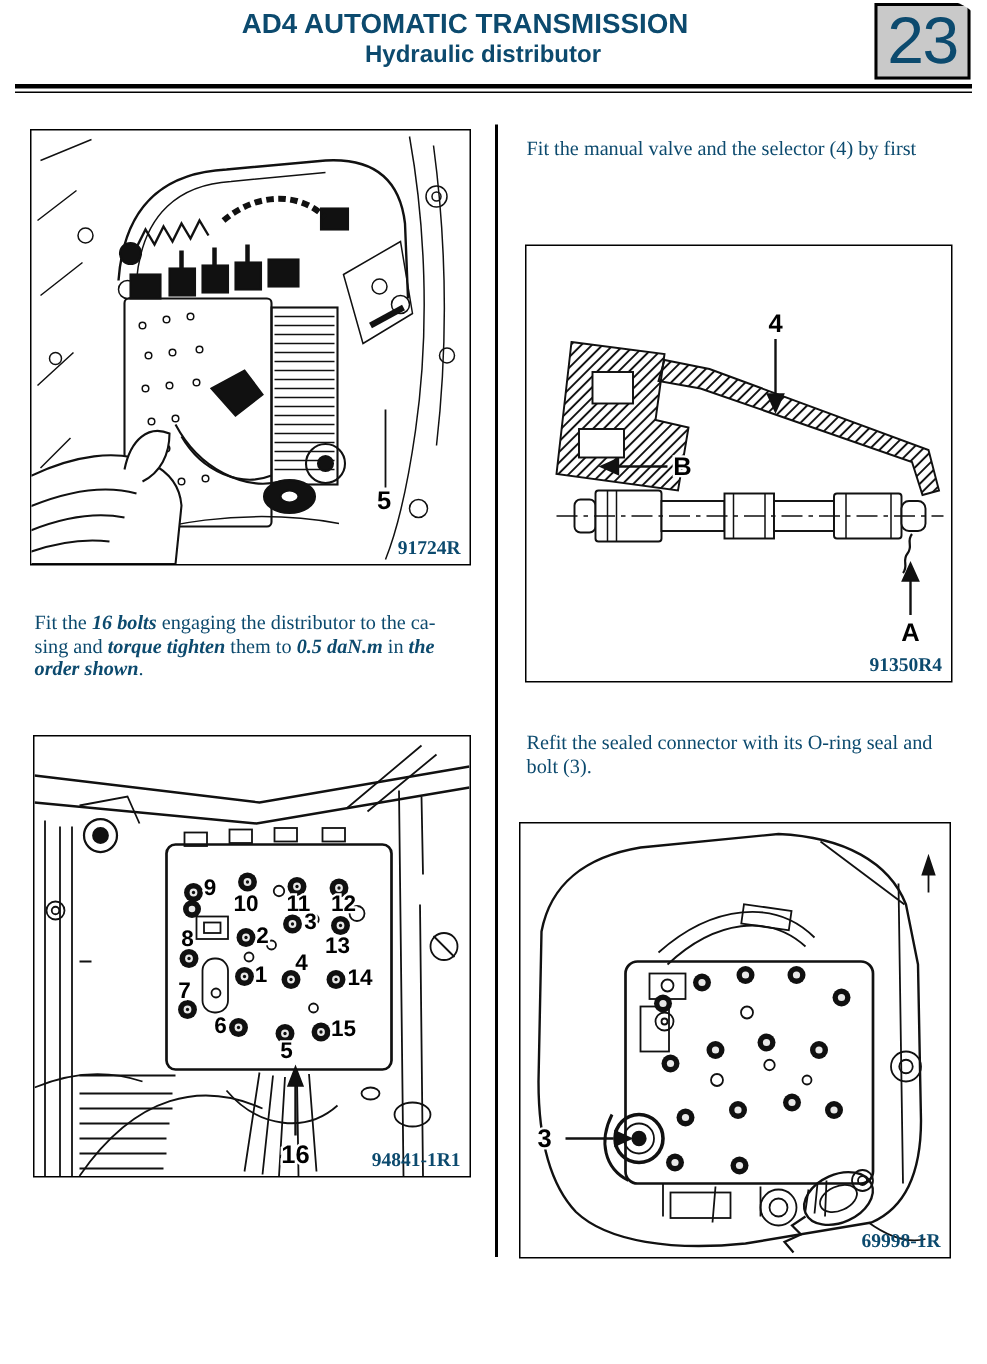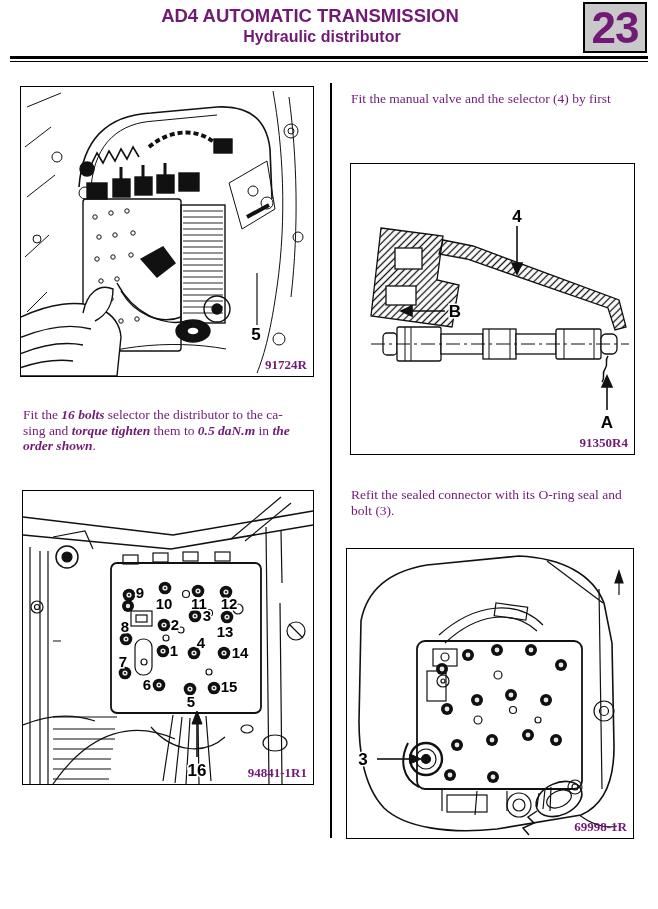--- a/index.html
+++ b/index.html
@@ -1,25 +1,25 @@
 <!DOCTYPE html>
 <html><head>
 <meta charset="utf-8">
 <style>
   html,body{margin:0;padding:0;background:#fff;}
   .page{position:relative;width:658px;height:909px;background:#ffffff;
-        font-family:"Liberation Serif",serif;color:#701a75;overflow:hidden;}
+        font-family:"Liberation Serif",serif;color:#0c4a6e;overflow:hidden;border-radius:30px;}
 
   
   .header-titles{position:absolute;top:5px;left:0;width:620px;text-align:center;}
   .title1{font-family:"Liberation Sans",sans-serif;font-weight:bold;font-size:18.5px;line-height:22px;}
   .title2{font-family:"Liberation Sans",sans-serif;font-weight:bold;font-size:16px;line-height:20px;margin-left:24px;}
   .page-num-box{position:absolute;left:583px;top:2px;width:60px;height:47px;
         background:#c9c9c9;border:2px solid #000;display:flex;align-items:center;justify-content:center;
-        font-family:"Liberation Sans",sans-serif;font-weight:bold;font-size:44px;letter-spacing:-1px;}
+        font-family:"Liberation Sans",sans-serif;font-weight:normal;font-size:44px;letter-spacing:-1px;}
   .header-rule{position:absolute;left:10px;top:56px;width:638px;height:2px;
         border-top:3px solid #000;border-bottom:1px solid #000;}
   .col-divider{position:absolute;left:330px;top:83px;width:1.5px;height:755px;background:#000;}
 
   
   .fig{position:absolute;border:1.6px solid #000;background:#fff;}
   .fig svg{display:block;}
   .fig-ref{position:absolute;right:6px;bottom:3px;
         font-family:"Liberation Serif",serif;font-weight:bold;font-size:13px;}
 
@@ -119,21 +119,21 @@
         <path d="M62,226 C66,206 78,196 92,202 C92,216 86,228 74,234"></path>
       </g>
       <path d="M236,186 L236,238" stroke="#111" stroke-width="1.2"></path>
       <g>
           <text x="235" y="247" text-anchor="middle" dominant-baseline="central" class="callout-label">5</text>
         </g>
     </svg>
     <div class="fig-ref">91724R</div>
   </div>
 
-  <p class="body-text" style="left:22px;top:406px;width:300px;"><span>Fit the </span><span class="b">16 bolts</span><span> selector  the distributor to the ca-</span><br><span>sing and </span><span class="b">torque tighten</span><span> them to </span><span class="b">0.5 daN.m</span><span> in </span><span class="b">the</span><br><span class="b">order shown</span><span>.</span></p>
+  <p class="body-text" style="left:22px;top:406px;width:300px;"><span>Fit the </span><span class="b">16 bolts</span><span> engaging  the distributor to the ca-</span><br><span>sing and </span><span class="b">torque tighten</span><span> them to </span><span class="b">0.5 daN.m</span><span> in </span><span class="b">the</span><br><span class="b">order shown</span><span>.</span></p>
 
   <div class="fig" style="left:22px;top:490px;width:290px;height:293px;">
     <svg viewBox="0 0 290 293" width="290" height="293">
       <g stroke="#111" fill="none" stroke-width="1.2">
         <path d="M0,26 L150,44 L290,20" stroke-width="1.6"></path>
         <path d="M0,44 L148,58 L290,34" stroke-width="1.6"></path>
         <path d="M208,48 L258,6 M222,50 L268,12"></path>
         <path d="M243,36 L246,293 M258,40 L259,92 M257,112 L259,293"></path>
         <circle cx="273" cy="140" r="9"></circle>
           <path d="M266,133 L280,147"></path>

